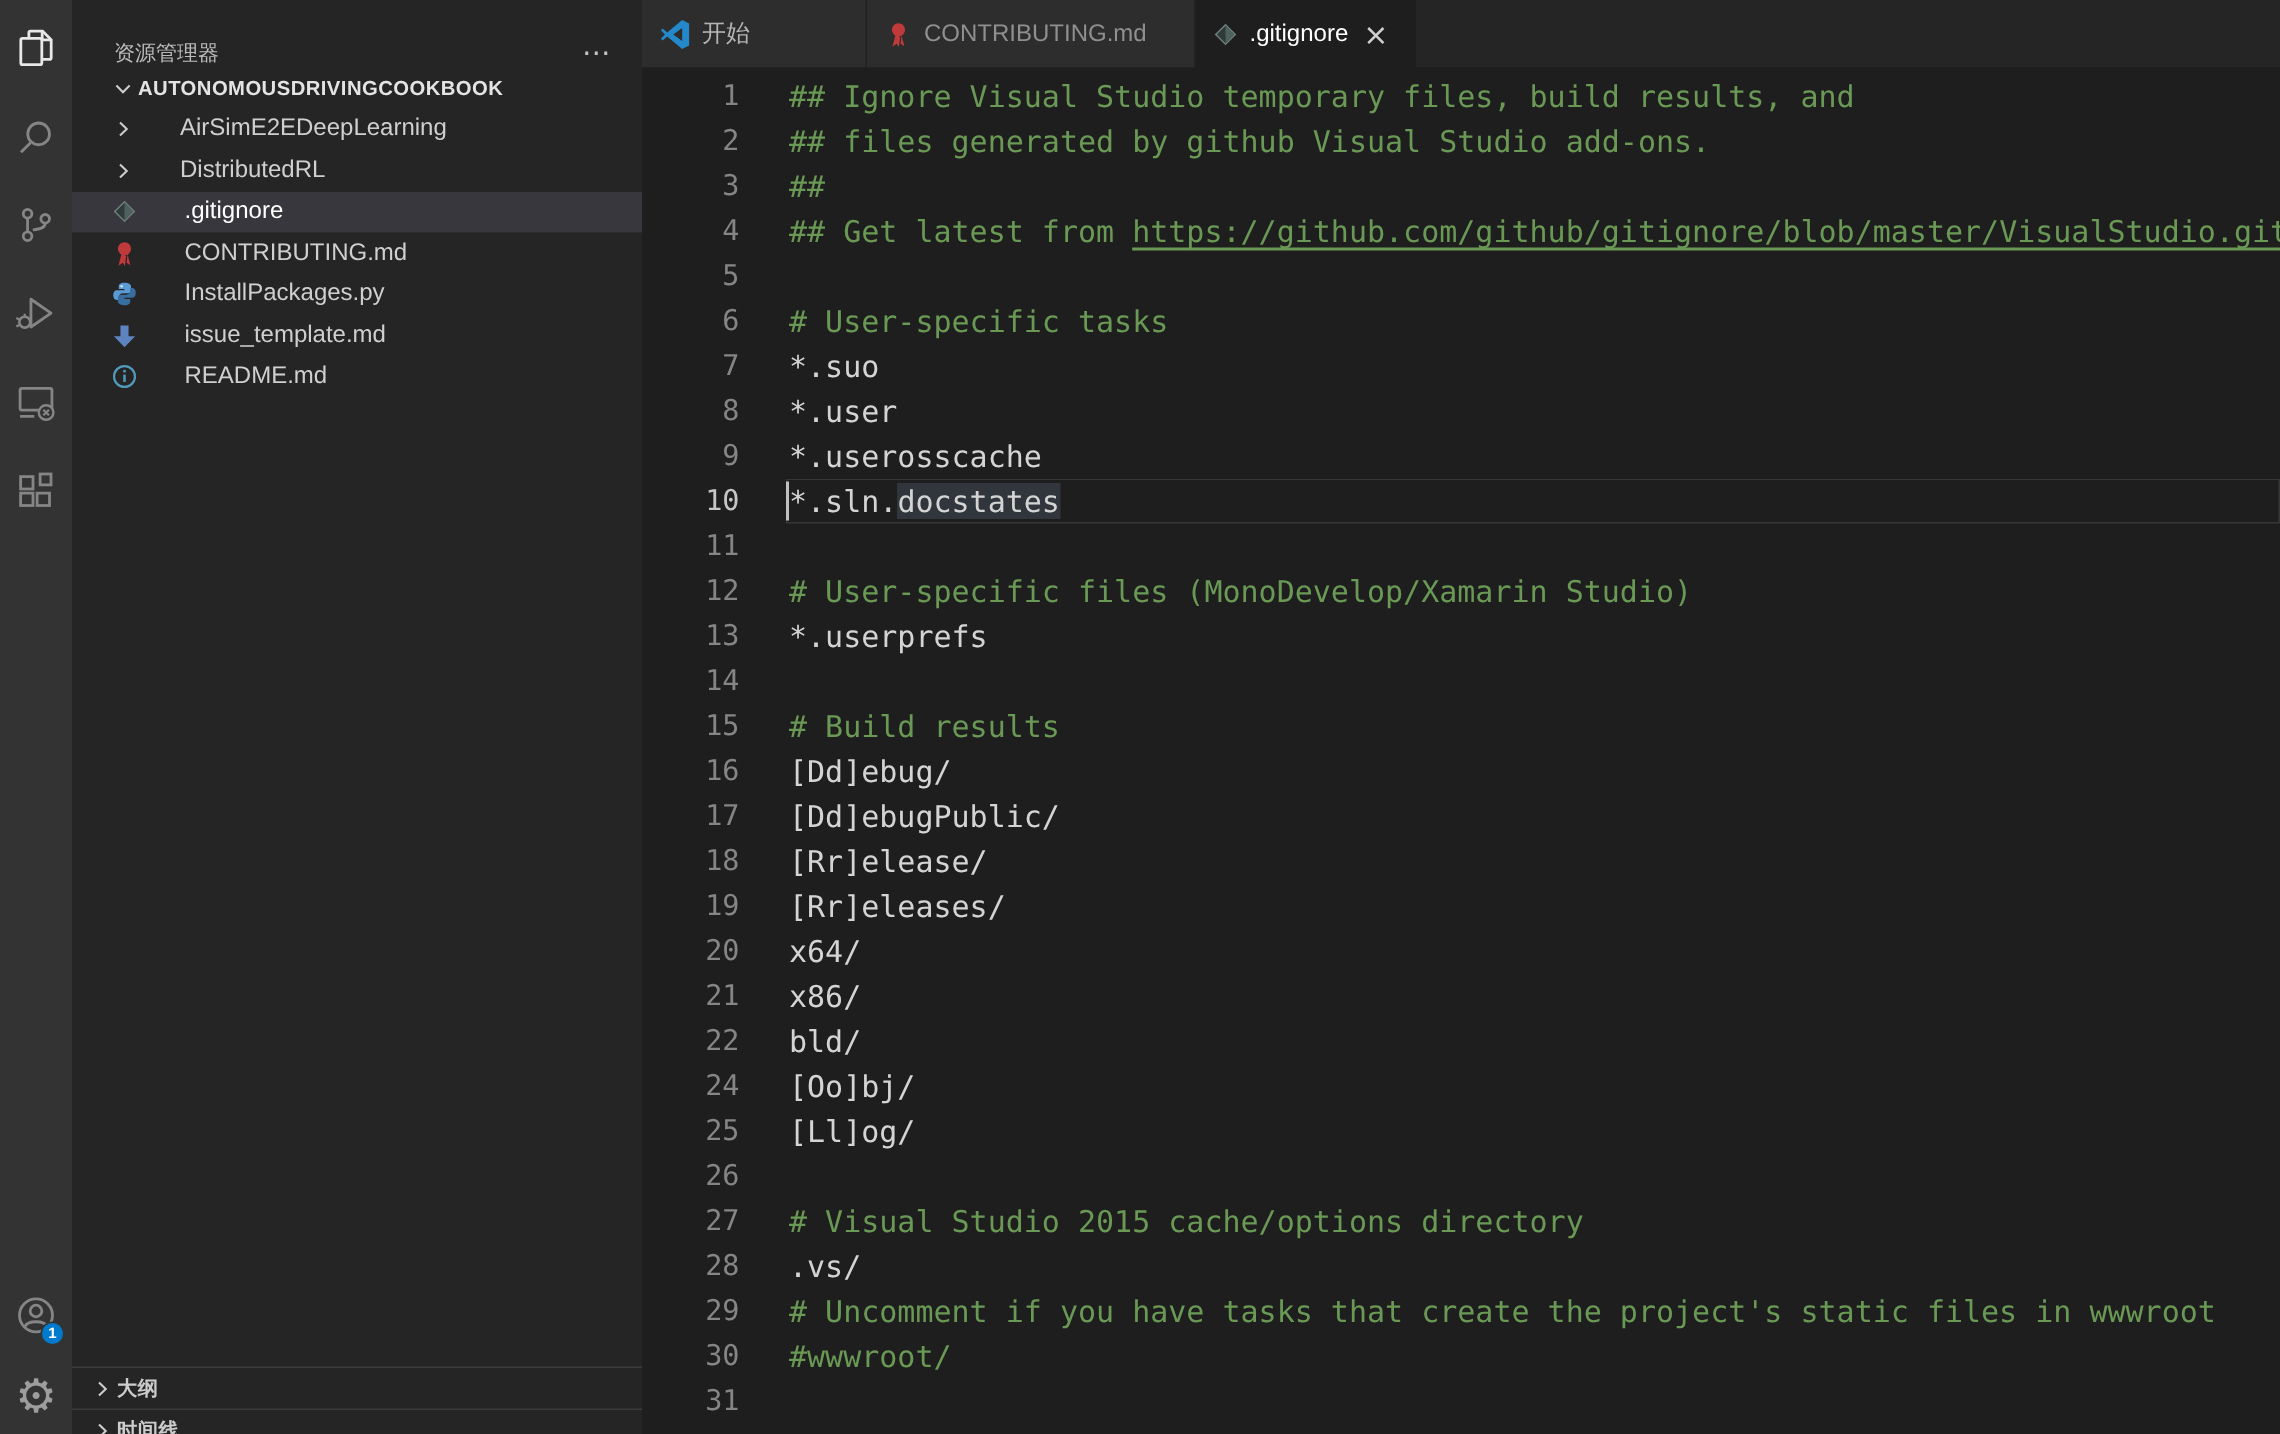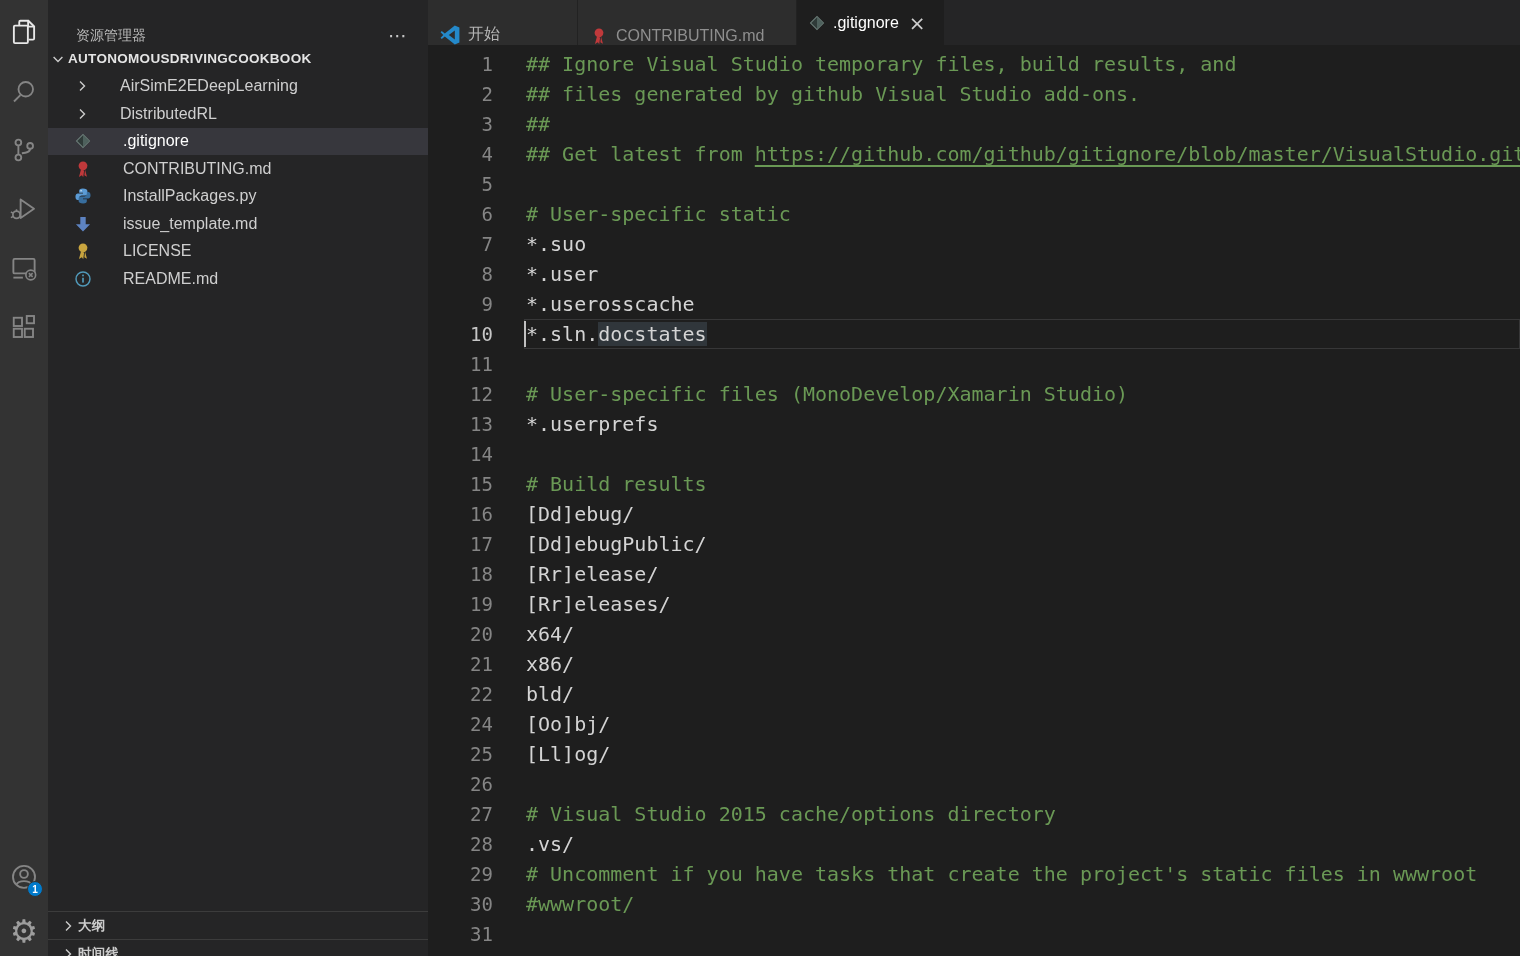--- a/index.html
+++ b/index.html
@@ -22,33 +22,33 @@
   
   .sidebar{width:380px;flex-shrink:0;background:#252526;position:relative;overflow:hidden;color:#cccccc;}
   .sidebar-header{height:45px;display:flex;align-items:flex-end;padding:0 20px 0 28px;font-size:14px;color:#bababa;}
   .more{margin-left:auto;font-size:19px;color:#c5c5c5;cursor:pointer;line-height:1;
         font-family:"DejaVu Sans",sans-serif;letter-spacing:1px;}
   .tree{}
   .tree-row{height:27.5px;display:flex;align-items:center;font-size:16px;color:#cfcfcf;cursor:pointer;white-space:nowrap;}
   .tree-row.selected{background:#37373d;color:#ffffff;}
   .tree-row .chev{width:16px;height:16px;display:flex;align-items:center;justify-content:center;margin-right:2px;flex-shrink:0;}
   .tree-row .ficon{width:18px;height:18px;display:flex;align-items:center;justify-content:center;margin-right:3px;flex-shrink:0;}
-  .tree-row.root{padding-left:2px;}
+  .tree-row.root{padding-left:26px;}
   .tree-row.root .lbl{font-weight:700;font-size:13.5px;letter-spacing:.3px;color:#e4e4e4;}
   .tree-row.child{padding-left:26px;gap:28px;}
   .side-bottom{position:absolute;top:911px;left:0;width:100%;}
   .panel-row{height:27px;display:flex;align-items:center;border-top:1px solid #3c3c3c;padding-left:12px;cursor:pointer;}
   .panel-row .chev{width:16px;height:16px;display:flex;align-items:center;justify-content:center;margin-right:2px;}
   .plabel{font-weight:700;font-size:13.5px;color:#cccccc;letter-spacing:.3px;}
 
   
   .main{flex:1;display:flex;flex-direction:column;min-width:0;}
   .tabbar{height:45px;background:#252526;display:flex;flex-shrink:0;}
   .tab{box-sizing:border-box;display:flex;align-items:center;padding:0 12px;gap:8px;cursor:pointer;}
-  .tab.inactive{background:#2d2d2d;border-right:1px solid #222222;align-items:flex-end;}
+  .tab.inactive{background:#2d2d2d;border-right:1px solid #222222;}
   .tab.active{background:#1e1e1e;}
   .tab-label{font-size:16px;white-space:nowrap;}
   .tab.t1{width:150px;} .tab.t1 .tab-label{color:#b5b5b5;}
   .tab.t2{width:219px;} .tab.t2 .tab-label{color:#8f8f8f;}
   .tab.t3{width:147px;} .tab.t3 .tab-label{color:#ffffff;}
   .tab-ic{display:flex;align-items:center;justify-content:center;flex-shrink:0;}
   .tab-close{margin-left:2px;color:#cfcfcf;font-size:20px;line-height:1;font-family:"DejaVu Sans",sans-serif;}
   .tab-rest{flex:1;background:#252526;}
 
   
@@ -212,30 +212,20 @@
           <span class="ficon">
             <svg width="18" height="18" viewBox="0 0 16 16" fill="none" xmlns="http://www.w3.org/2000/svg">
               <path d="M5.6 1.8h4.8v6.4h3.9L8 14.6 1.7 8.2h3.9Z" fill="#5d83c1"></path>
             </svg>
           </span>
           <span class="lbl">issue_template.md</span>
         </div>
         <div class="tree-row child">
           <span class="ficon">
             <svg width="18" height="18" viewBox="0 0 16 16" fill="none" xmlns="http://www.w3.org/2000/svg">
-              <circle cx="8" cy="5.2" r="3.9" fill="#c9a53f"></circle>
-     <path d="M6.2 8.5 4.4 15.2l2.6-1.7 1.2 1.9.8-6Z" fill="#c9a53f"></path>
-     <path d="M9.8 8.5l1.7 6.4-2.3-1.4Z" fill="#c9a53f"></path>
-            </svg>
-          </span>
-          <span class="lbl">LICENSE</span>
-        </div>
-        <div class="tree-row child">
-          <span class="ficon">
-            <svg width="18" height="18" viewBox="0 0 16 16" fill="none" xmlns="http://www.w3.org/2000/svg">
               <circle cx="8" cy="8" r="6.2" stroke="#519aba" stroke-width="1.3"></circle>
      <rect x="7.25" y="6.9" width="1.5" height="4.3" fill="#519aba"></rect>
      <rect x="7.25" y="4.1" width="1.5" height="1.5" fill="#519aba"></rect>
             </svg>
           </span>
           <span class="lbl">README.md</span>
         </div>
       </div>
     <div class="side-bottom">
       <div class="panel-row">
@@ -292,21 +282,21 @@
       </div>
       <div class="tab-rest"></div>
     </div>
     <div class="editor">
       <div id="lines">
           <div class="line"><span class="ln">1</span><span class="content"><span class="seg comment">## Ignore Visual Studio temporary files, build results, and</span></span></div>
           <div class="line"><span class="ln">2</span><span class="content"><span class="seg comment">## files generated by github Visual Studio add-ons.</span></span></div>
           <div class="line"><span class="ln">3</span><span class="content"><span class="seg comment">##</span></span></div>
           <div class="line"><span class="ln">4</span><span class="content"><span class="seg comment">## Get latest from </span><span class="seg link">https://github.com/github/gitignore/blob/master/VisualStudio.gitignore</span></span></div>
           <div class="line"><span class="ln">5</span><span class="content"><span class="seg plain"></span></span></div>
-          <div class="line"><span class="ln">6</span><span class="content"><span class="seg comment"># User-specific static</span></span></div>
+          <div class="line"><span class="ln">6</span><span class="content"><span class="seg comment"># User-specific tasks</span></span></div>
           <div class="line"><span class="ln">7</span><span class="content"><span class="seg plain">*.suo</span></span></div>
           <div class="line"><span class="ln">8</span><span class="content"><span class="seg plain">*.user</span></span></div>
           <div class="line"><span class="ln">9</span><span class="content"><span class="seg plain">*.userosscache</span></span></div>
           <div class="line active"><span class="ln">10</span><span class="content cur"><span class="cursor"></span><span class="seg plain">*.sln.</span><span class="seg plain hl">docstates</span></span></div>
           <div class="line"><span class="ln">11</span><span class="content"><span class="seg plain"></span></span></div>
           <div class="line"><span class="ln">12</span><span class="content"><span class="seg comment"># User-specific files (MonoDevelop/Xamarin Studio)</span></span></div>
           <div class="line"><span class="ln">13</span><span class="content"><span class="seg plain">*.userprefs</span></span></div>
           <div class="line"><span class="ln">14</span><span class="content"><span class="seg plain"></span></span></div>
           <div class="line"><span class="ln">15</span><span class="content"><span class="seg comment"># Build results</span></span></div>
           <div class="line"><span class="ln">16</span><span class="content"><span class="seg plain">[Dd]ebug/</span></span></div>

